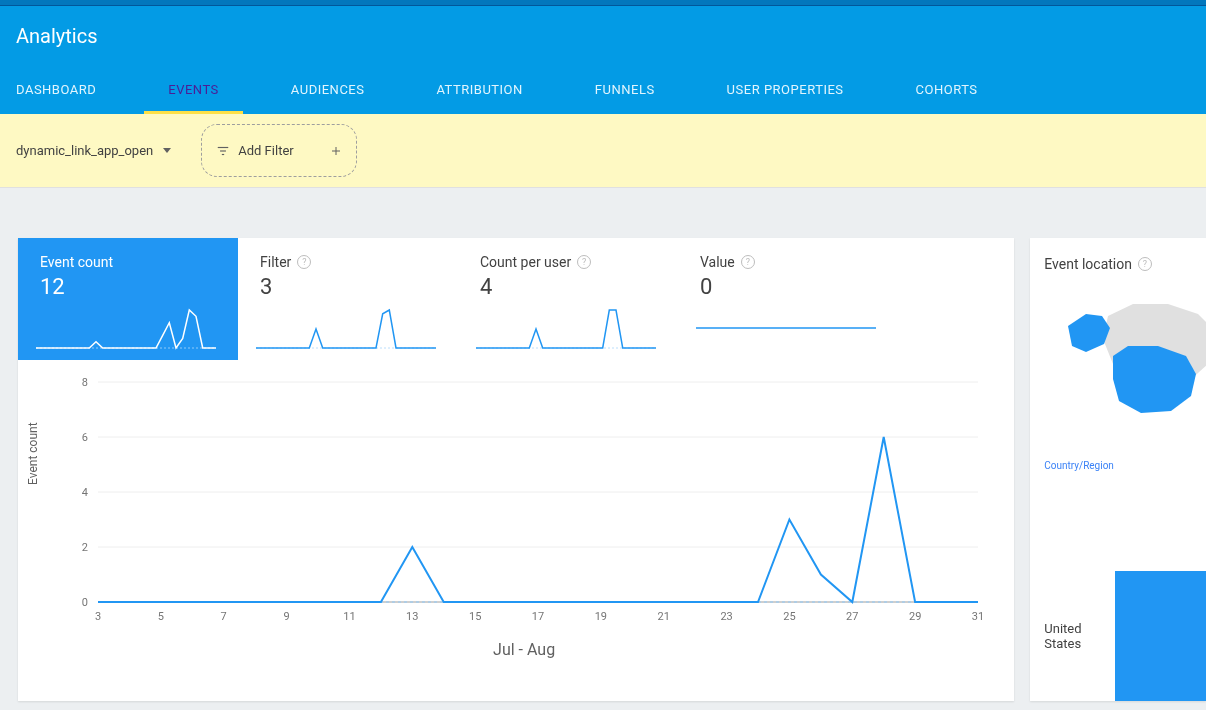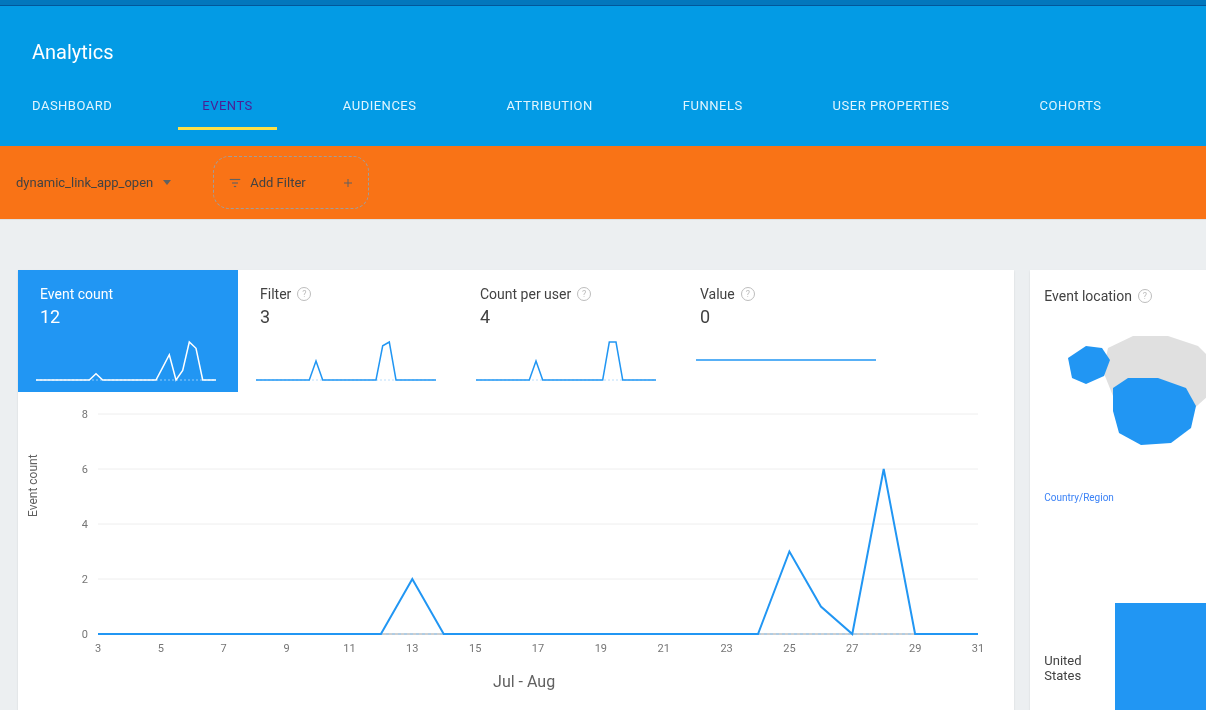--- a/index.html
+++ b/index.html
@@ -12,31 +12,30 @@
     overflow: hidden;
   }
   .topbar {
     height: 6px;
     background: #0277bd;
     border-bottom: 1px solid #01579b;
   }
   .header {
     background: #039be5;
     color: #fff;
-    padding: 16px;
+    padding: 0;
   }
   .header-title {
     font-size: 20px;
     font-weight: 400;
     padding: 18px 16px 20px 16px;
   }
   .tabs {
     display: flex;
     align-items: flex-end;
-    gap: 18px;
   }
   .tab {
     padding: 14px 24px 14px 24px;
     font-size: 13px;
     letter-spacing: .5px;
     color: #e1f5fe;
     cursor: pointer;
     text-transform: uppercase;
     border-bottom: 3px solid transparent;
     margin-right: 24px;
@@ -44,22 +43,22 @@
   .tab:first-child { padding-left: 16px; }
   .tab.active {
     color: #4c1d95;
     border-bottom: 3px solid #fde047;
   }
 
   .filter-row {
     display: flex;
     align-items: center;
     padding: 10px 10px;
-    gap: 36px;
-    background: #f97316;
+    gap: 24px;
+    background: #fef9c3;
     border-bottom: 1px solid #e0e0e0;
   }
   .event-select {
     display: flex;
     align-items: center;
     gap: 10px;
     font-size: 13px;
     color: #424242;
     padding: 4px 6px;
     cursor: pointer;
@@ -120,21 +119,21 @@
     background: #2196f3;
     color: #fff;
   }
   .metric-label {
     font-size: 14px;
     display: flex;
     align-items: center;
     gap: 6px;
   }
   .metric-value {
-    font-size: 18px;
+    font-size: 22px;
     margin-top: 4px;
     font-weight: 400;
   }
   .help-icon {
     width: 14px; height: 14px;
     border: 1px solid #bdbdbd;
     border-radius: 50%;
     display: inline-flex;
     align-items: center;
     justify-content: center;

